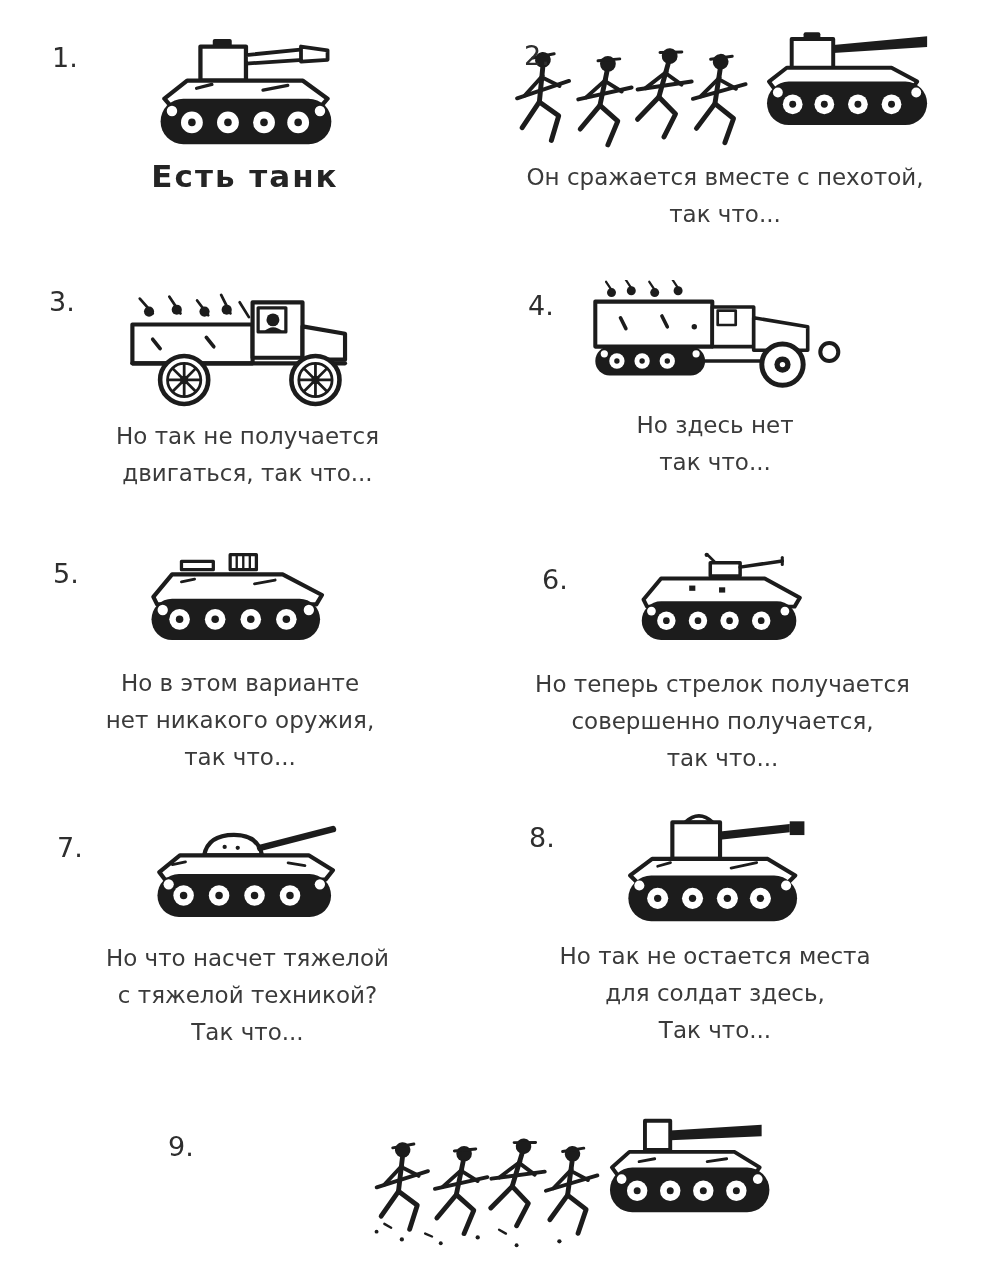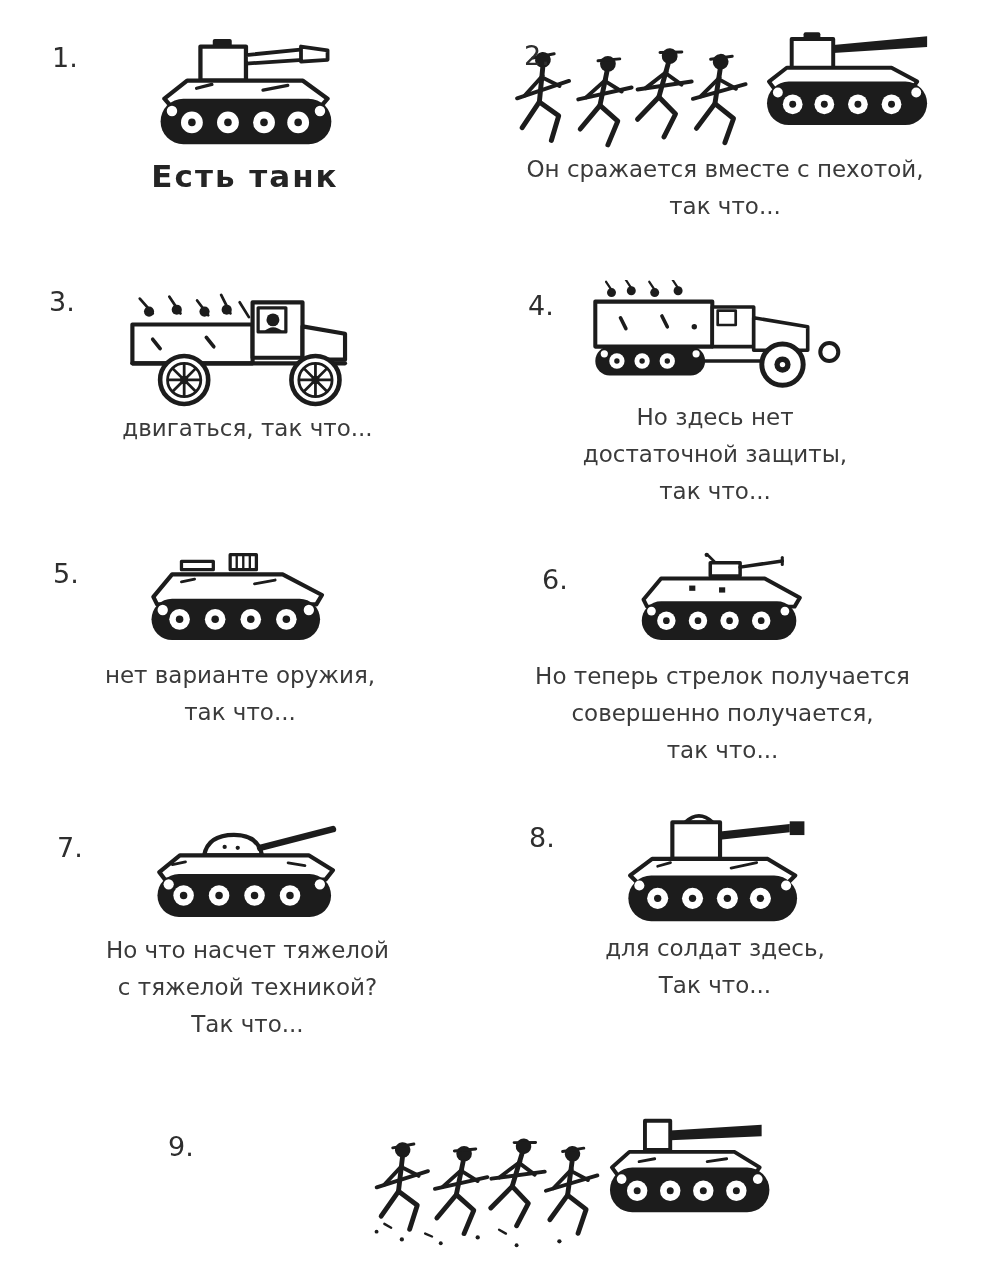--- a/index.html
+++ b/index.html
@@ -6,21 +6,21 @@
   .page{
     position:relative;width:1000px;height:1263px;background:#ffffff;
     font-family:"DejaVu Sans",sans-serif;color:#3a3a3a;overflow:hidden;
   }
   .panel{position:absolute;display:flex;flex-direction:column;align-items:center;}
   .num{
     position:absolute;font-size:27px;color:#2e2e2e;line-height:1;
     font-family:"DejaVu Sans",sans-serif;
   }
   .art{display:flex;justify-content:center;align-items:flex-end;}
-  .caption{margin-top:2px;text-align:center;font-size:23px;line-height:37px;color:#3a3a3a;}
+  .caption{margin-top:10px;text-align:center;font-size:23px;line-height:37px;color:#3a3a3a;}
   .caption-title{margin-top:8px;font-size:31px;font-weight:bold;color:#242424;letter-spacing:2px;}
   svg{display:block;}
   .ink-stroke{stroke:#1c1c1c;stroke-linecap:round;stroke-linejoin:round;fill:none;}
   .ink-fill{fill:#1c1c1c;stroke:none;}
   .body-fill{fill:#ffffff;stroke:#1c1c1c;stroke-linecap:round;stroke-linejoin:round;}
 </style>
 </head>
 <body>
 
 <div class="page">
@@ -123,20 +123,21 @@
         </g>
         <g>
           <circle class="body-fill" stroke-width="5" cx="206" cy="110" r="26"></circle>
           <circle class="ink-stroke" stroke-width="3" cx="206" cy="110" r="18"></circle>
           <path class="ink-stroke" stroke-width="3" d="M206,93 V127 M189,110 H223 M194,98 L218,122 M218,98 L194,122"></path>
           <circle class="ink-fill" cx="206" cy="110" r="4.5"></circle>
         </g>
       </svg>
     </div>
     <div class="caption">
+      <div>Но так не получается</div>
       <div>двигаться, так что...</div>
     </div>
   </section>
 
   <section class="panel" style="left:460px;top:280px;width:510px;">
     <div class="num" style="left:68px;top:12px;">4.</div>
     <div class="art">
       <svg width="262" height="117" viewBox="0 0 290 130">
         <g class="ink-stroke" stroke-width="2.5">
           <path d="M24,2 L32,14 M46,0 L54,12 M72,2 L80,14 M98,0 L106,12"></path>
@@ -162,21 +163,20 @@
         <circle class="ink-fill" cx="92" cy="90" r="3"></circle>
         <circle cx="22" cy="82" r="4" fill="#fff"></circle>
           <circle cx="124" cy="82" r="4" fill="#fff"></circle>
         <circle class="body-fill" stroke-width="5.5" cx="220" cy="94" r="23"></circle>
         <circle class="ink-fill" cx="220" cy="94" r="9"></circle>
         <circle cx="220" cy="94" r="3" fill="#fff"></circle>
       </svg>
     </div>
     <div class="caption">
       <div>Но здесь нет</div>
-      <div>достаточной защиты,</div>
       <div>так что...</div>
     </div>
   </section>
 
   <section class="panel" style="left:25px;top:550px;width:430px;">
     <div class="num" style="left:28px;top:10px;">5.</div>
     <div class="art">
       <svg width="192" height="105" viewBox="0 0 205 112">
         <rect class="body-fill" stroke-width="3.5" x="40" y="12" width="34" height="9"></rect>
         <rect class="body-fill" stroke-width="3.5" x="92" y="5" width="28" height="16"></rect>
@@ -190,21 +190,22 @@
           <circle cx="152" cy="74" r="11" fill="#fff"></circle>
         <circle class="ink-fill" cx="38" cy="74" r="4"></circle>
           <circle class="ink-fill" cx="76" cy="74" r="4"></circle>
         <circle class="ink-fill" cx="114" cy="74" r="4"></circle>
           <circle class="ink-fill" cx="152" cy="74" r="4"></circle>
         <circle cx="20" cy="64" r="5.5" fill="#fff"></circle>
           <circle cx="176" cy="64" r="5.5" fill="#fff"></circle>
       </svg>
     </div>
     <div class="caption">
-      <div>нет варианте оружия,</div>
+      <div>Но в этом варианте</div>
+      <div>нет никакого оружия,</div>
       <div>так что...</div>
     </div>
   </section>
 
   <section class="panel" style="left:450px;top:552px;width:545px;">
     <div class="num" style="left:92px;top:14px;">6.</div>
     <div class="art">
       <svg width="180" height="104" viewBox="0 0 205 118">
         <path class="ink-stroke" stroke-width="3" d="M94,12 L86,4"></path>
         <circle class="ink-fill" cx="84" cy="3" r="2.5"></circle>
@@ -281,20 +282,21 @@
           <circle cx="152" cy="95" r="11.5" fill="#fff"></circle>
         <circle class="ink-fill" cx="40" cy="95" r="4"></circle>
           <circle class="ink-fill" cx="78" cy="95" r="4"></circle>
         <circle class="ink-fill" cx="116" cy="95" r="4"></circle>
           <circle class="ink-fill" cx="152" cy="95" r="4"></circle>
         <circle cx="20" cy="81" r="5.5" fill="#fff"></circle>
           <circle cx="180" cy="81" r="5.5" fill="#fff"></circle>
       </svg>
     </div>
     <div class="caption">
+      <div>Но так не остается места</div>
       <div>для солдат здесь,</div>
       <div>Так что...</div>
     </div>
   </section>
 
   <section class="panel" style="left:0px;top:1105px;width:1000px;height:155px;">
     <div class="num" style="left:168px;top:28px;">9.</div>
     <div class="art" style="position:absolute;left:368px;top:8px;">
       <svg width="410" height="141" viewBox="0 0 420 145">
         <defs>

